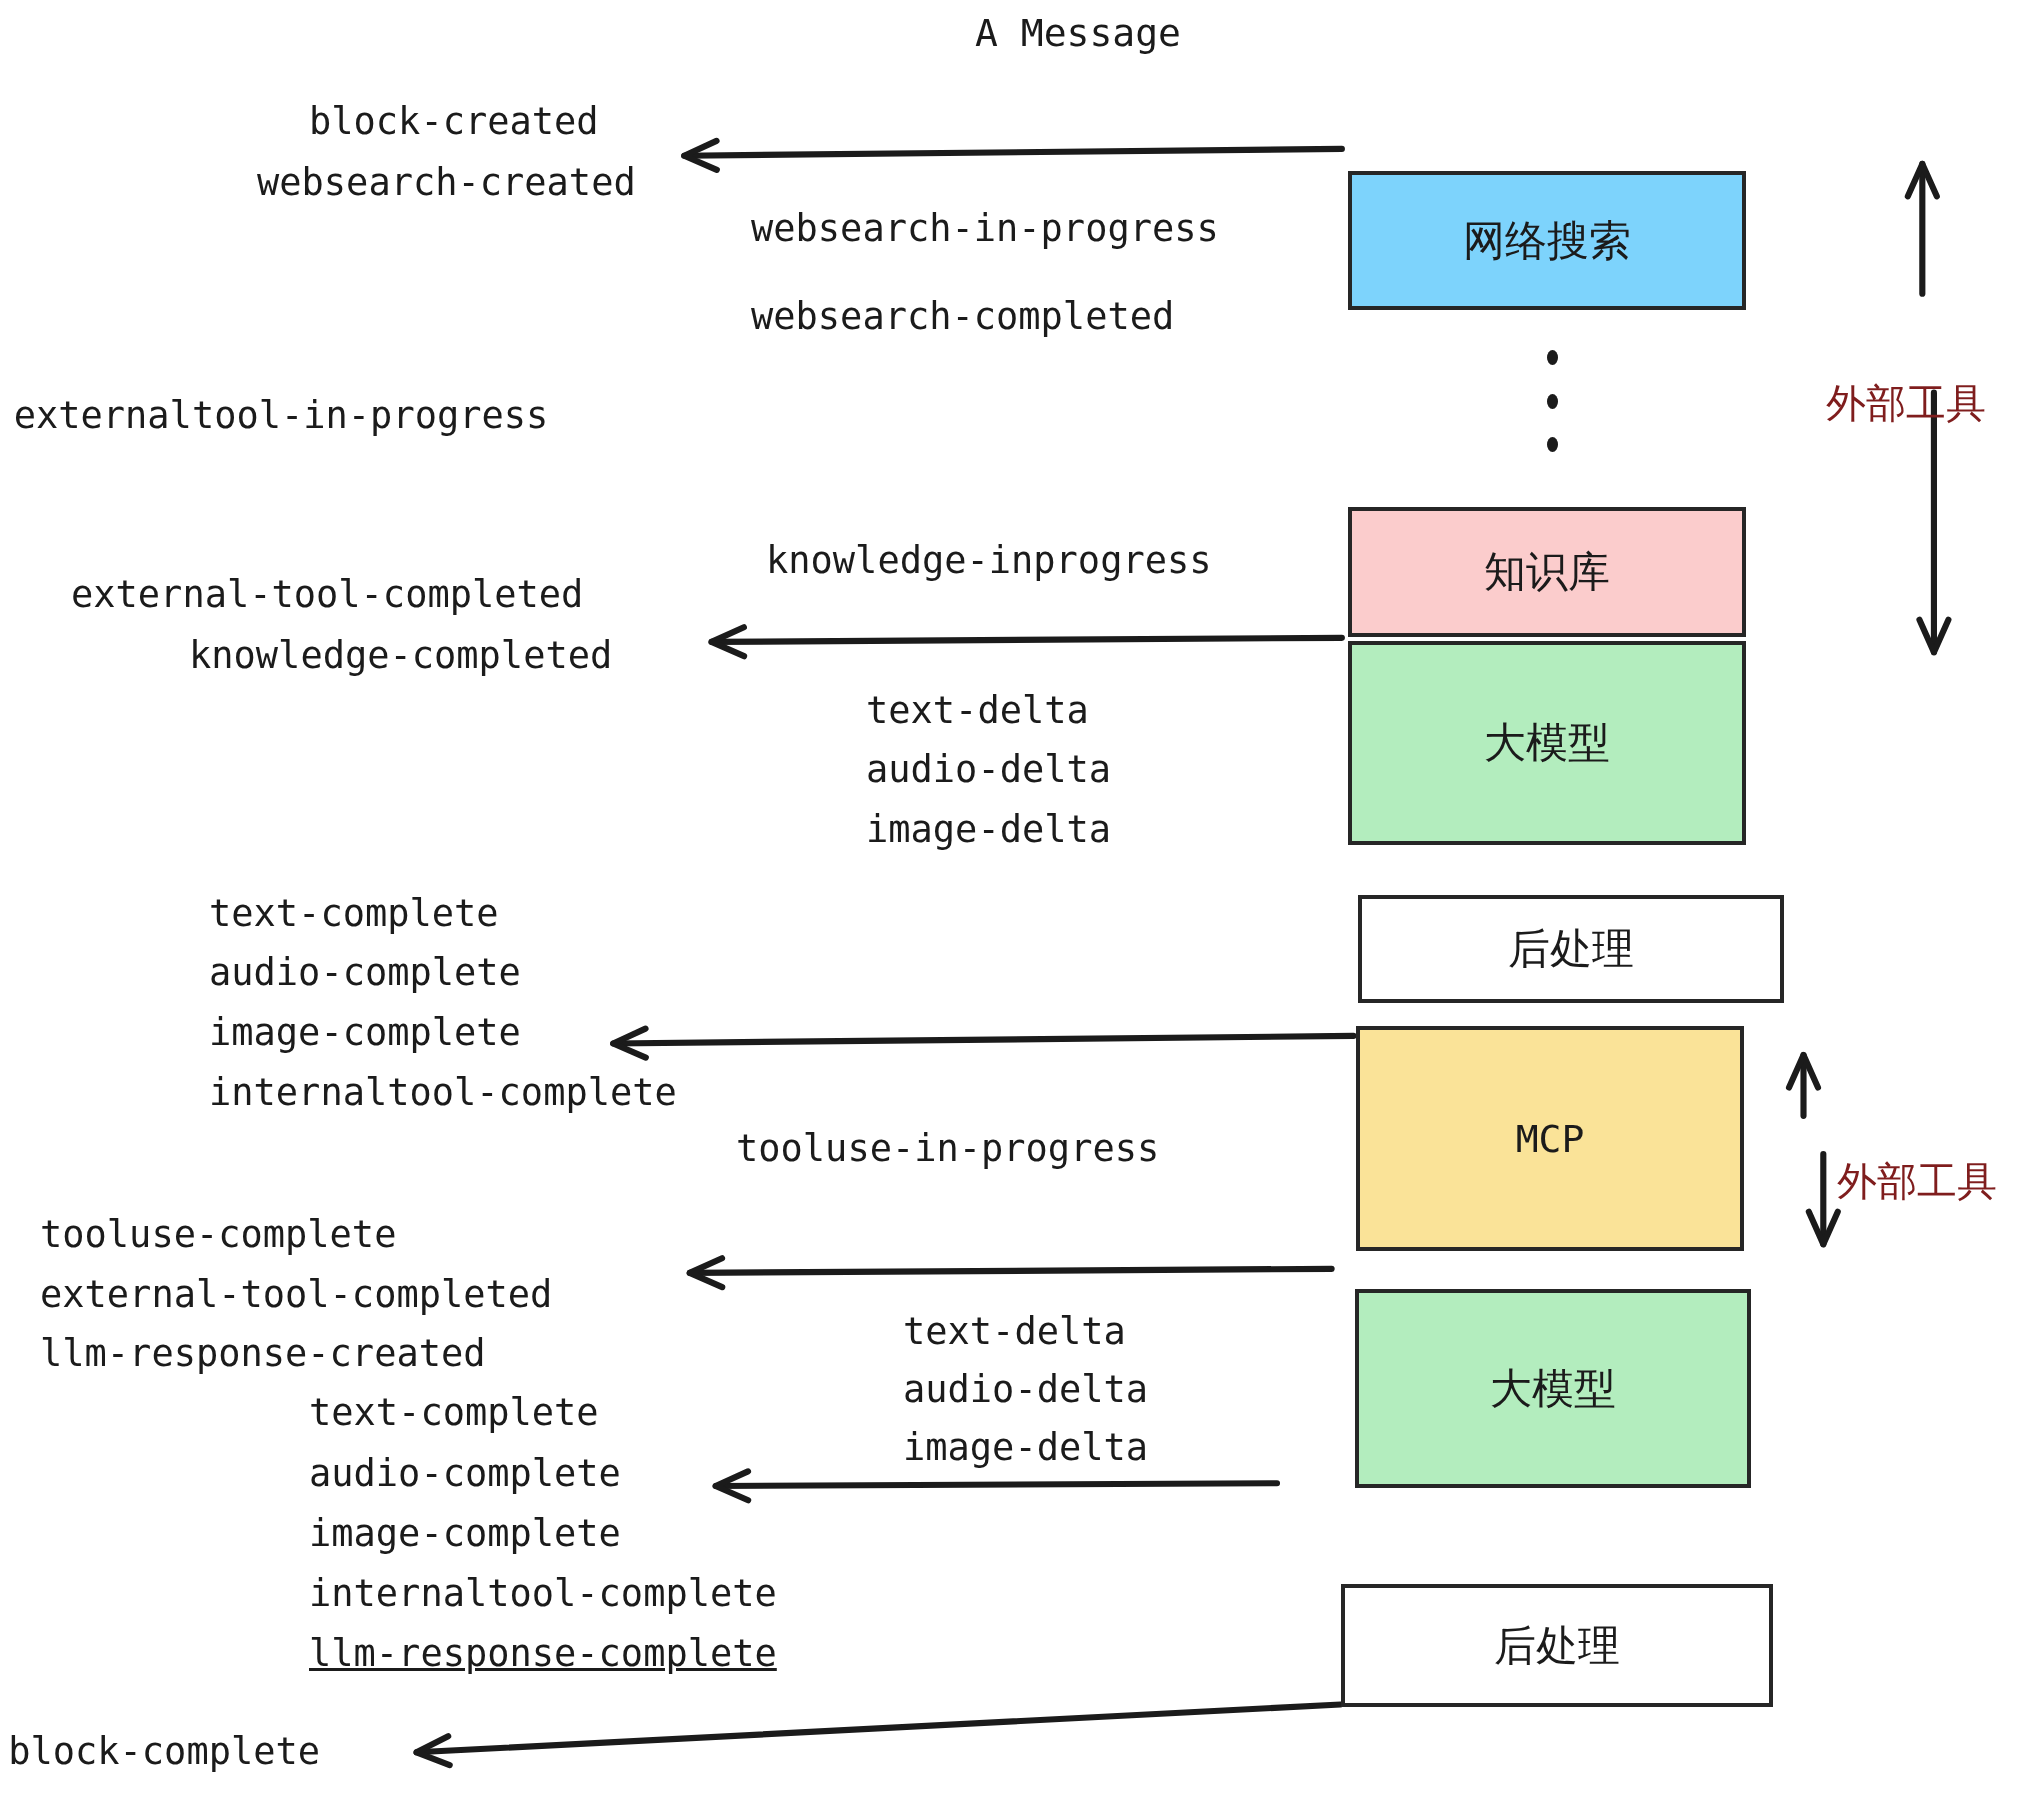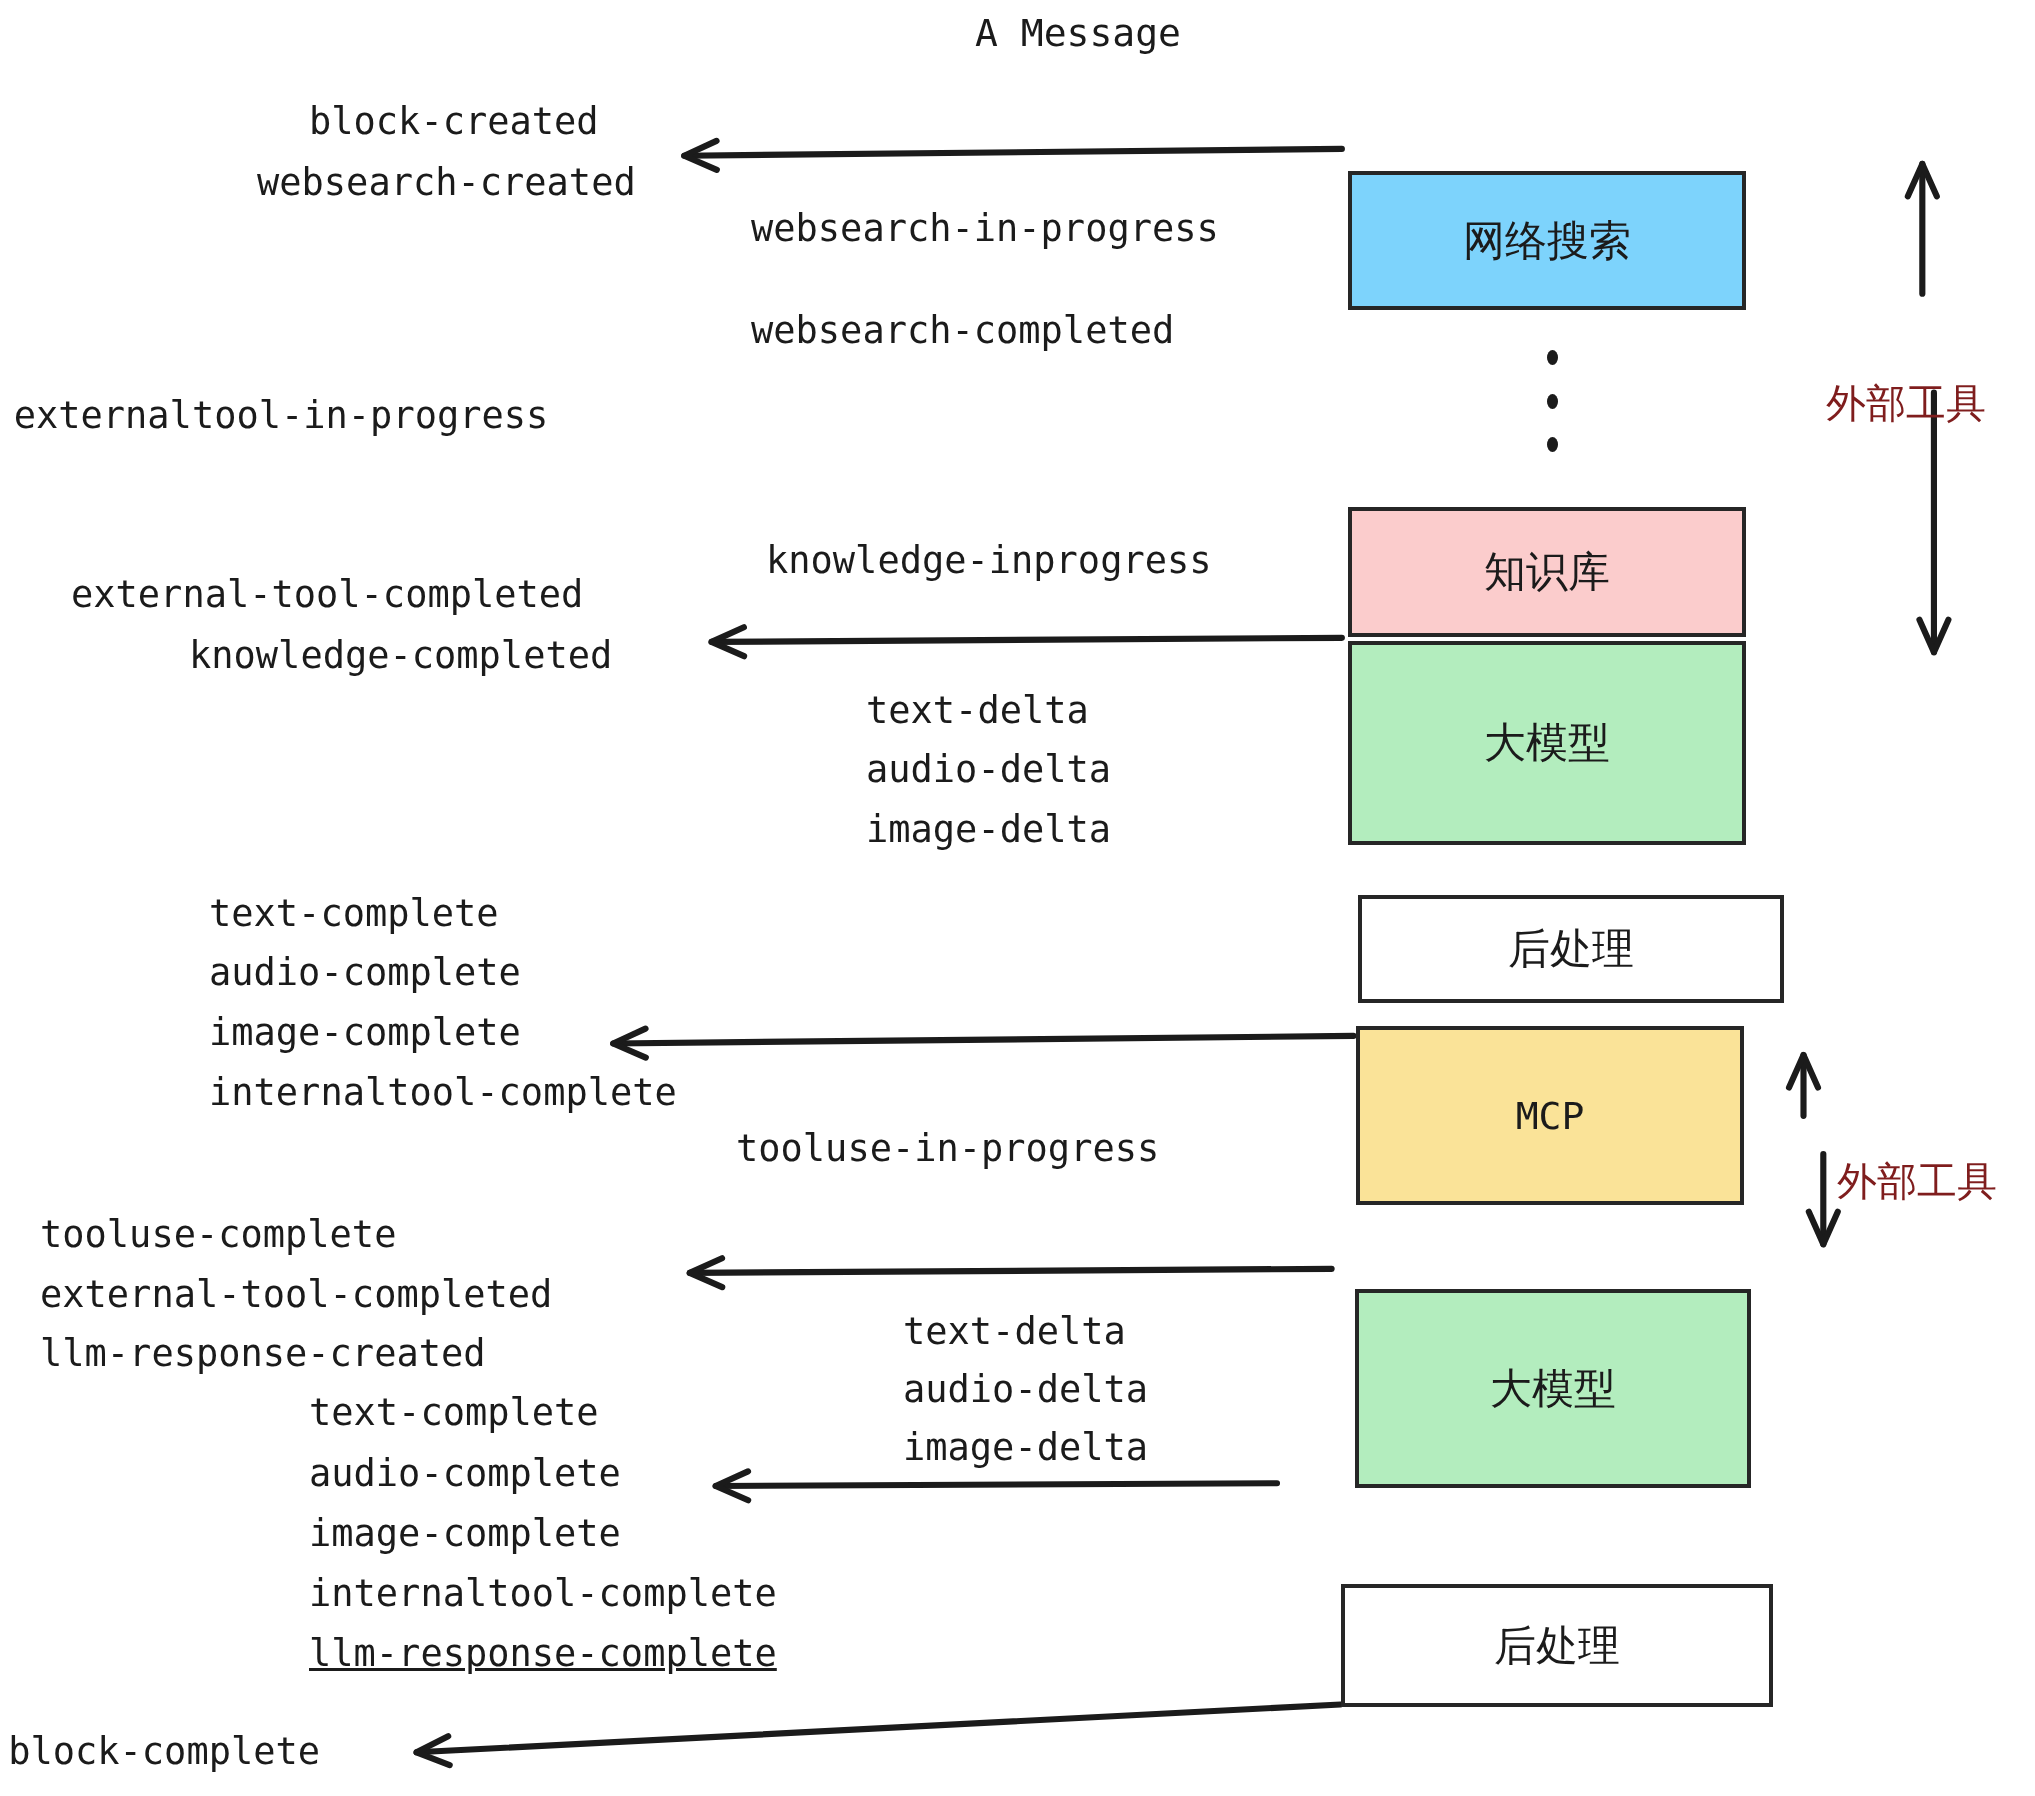--- a/index.html
+++ b/index.html
@@ -143,35 +143,35 @@
       </div>
       <div class="node" style="left: 1348px; top: 507px; width: 398px; height: 130px; background: rgb(251, 204, 204); border-color: rgb(38, 38, 38);">
         <span>知识库</span>
       </div>
       <div class="node" style="left: 1348px; top: 641px; width: 398px; height: 204px; background: rgb(179, 237, 190); border-color: rgb(38, 38, 38);">
         <span>大模型</span>
       </div>
       <div class="node" style="left: 1358px; top: 895px; width: 426px; height: 108px; background: rgb(255, 255, 255); border-color: rgb(38, 38, 38);">
         <span>后处理</span>
       </div>
-      <div class="node mcp" style="left: 1356px; top: 1026px; width: 388px; height: 179px; background: rgb(250, 227, 152); border-color: rgb(38, 38, 38);">
+      <div class="node mcp" style="left: 1356px; top: 1026px; width: 388px; height: 225px; background: rgb(250, 227, 152); border-color: rgb(38, 38, 38);">
         <span>MCP</span>
       </div>
       <div class="node" style="left: 1355px; top: 1289px; width: 396px; height: 199px; background: rgb(179, 237, 190); border-color: rgb(38, 38, 38);">
         <span>大模型</span>
       </div>
       <div class="node" style="left: 1341px; top: 1584px; width: 432px; height: 123px; background: rgb(255, 255, 255); border-color: rgb(38, 38, 38);">
         <span>后处理</span>
       </div>
     </div>
   <div id="events-host">
       <div class="ev" style="left: 309px; top: 103px; color: rgb(27, 27, 27);">block-created</div>
       <div class="ev" style="left: 257px; top: 164px; color: rgb(27, 27, 27);">websearch-created</div>
       <div class="ev" style="left: 751px; top: 210px; color: rgb(27, 27, 27);">websearch-in-progress</div>
-      <div class="ev" style="left: 751px; top: 312px; color: rgb(27, 27, 27);">websearch-completed</div>
+      <div class="ev" style="left: 751px; top: 298px; color: rgb(27, 27, 27);">websearch-completed</div>
       <div class="ev" style="left: 13.7px; top: 397px; color: rgb(27, 27, 27);">externaltool-in-progress</div>
       <div class="ev" style="left: 766px; top: 542px; color: rgb(27, 27, 27);">knowledge-inprogress</div>
       <div class="ev" style="left: 71px; top: 576px; color: rgb(27, 27, 27);">external-tool-completed</div>
       <div class="ev" style="left: 189px; top: 637px; color: rgb(27, 27, 27);">knowledge-completed</div>
       <div class="ev" style="left: 866px; top: 692px; color: rgb(27, 27, 27);">text-delta</div>
       <div class="ev" style="left: 866px; top: 751px; color: rgb(27, 27, 27);">audio-delta</div>
       <div class="ev" style="left: 866px; top: 811px; color: rgb(27, 27, 27);">image-delta</div>
       <div class="ev" style="left: 209px; top: 895px; color: rgb(27, 27, 27);">text-complete</div>
       <div class="ev" style="left: 209px; top: 954px; color: rgb(27, 27, 27);">audio-complete</div>
       <div class="ev" style="left: 209px; top: 1014px; color: rgb(27, 27, 27);">image-complete</div>

